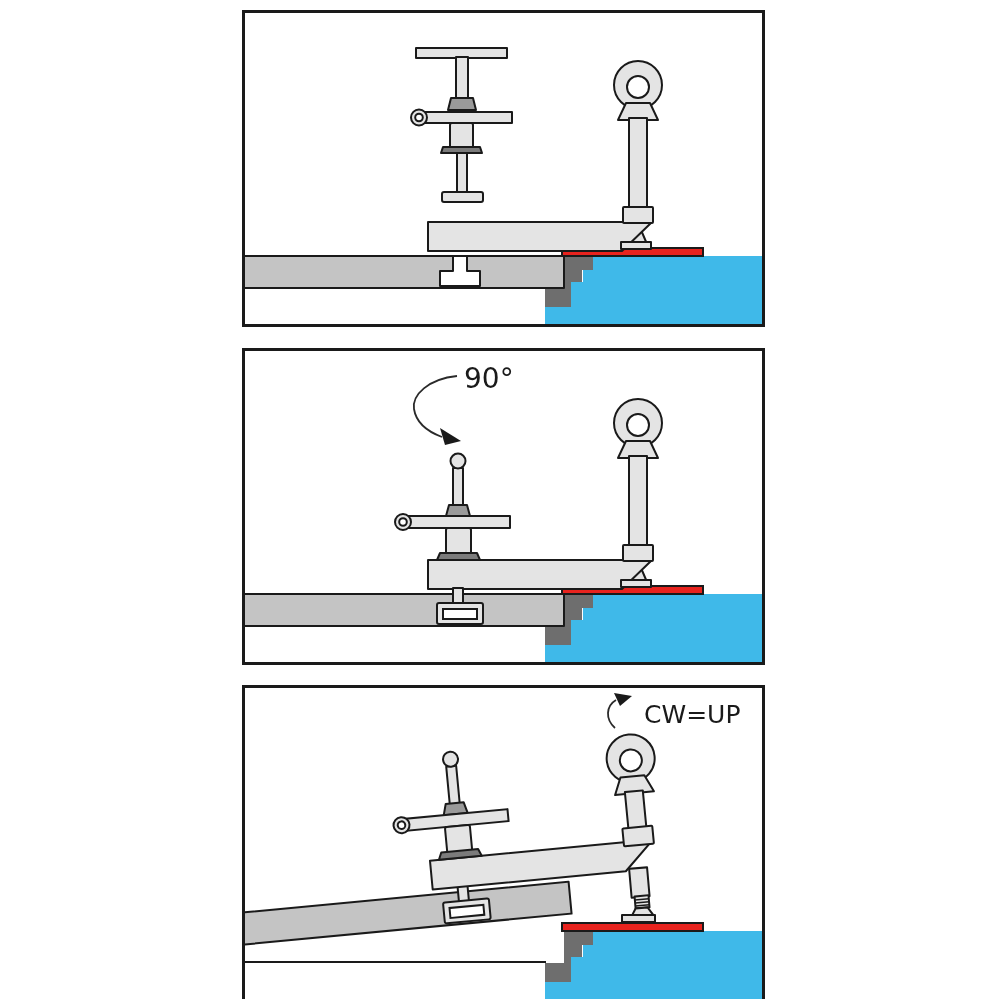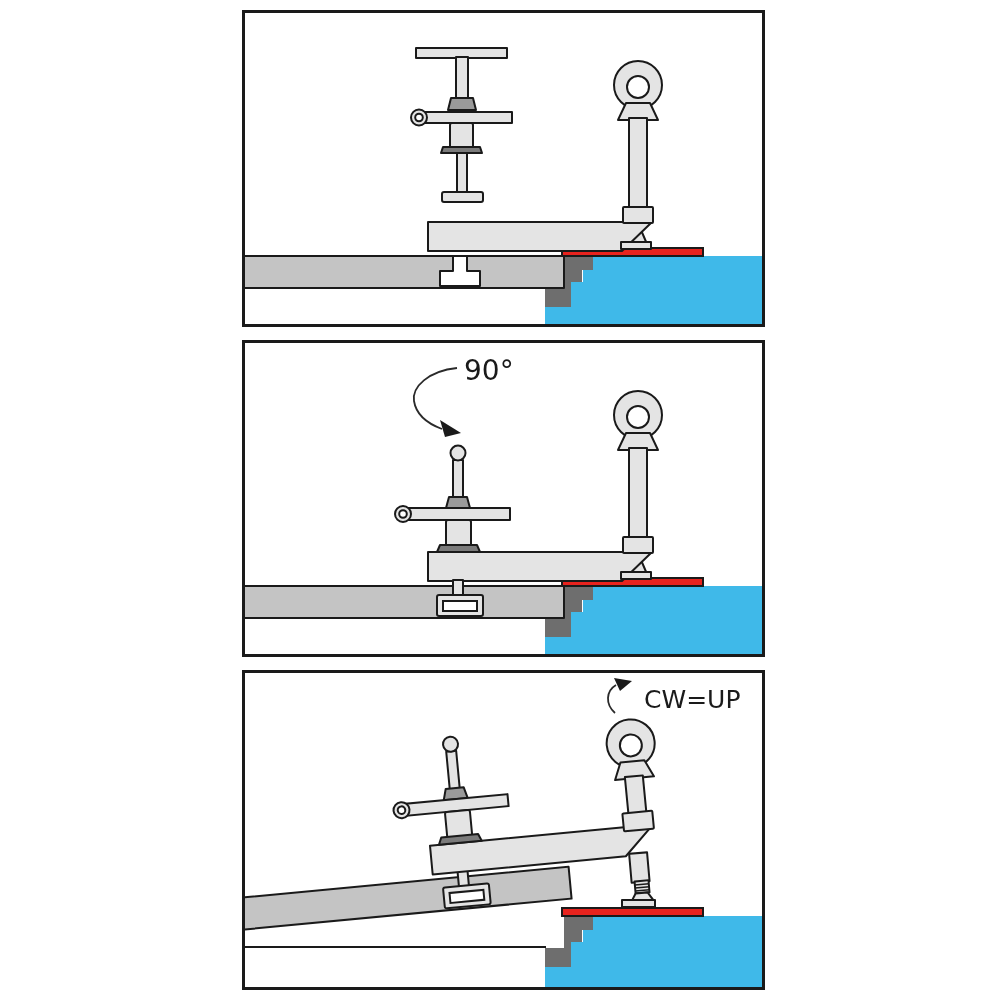--- a/index.html
+++ b/index.html
@@ -1,20 +1,20 @@
 <!DOCTYPE html>
 <html style="--outline: #1a1a1a; --panel-bg: #ffffff; --tool-fill: #e4e4e4; --slab-fill: #c4c4c4; --fitting-gray: #9a9a9a; --flange-gray: #7b7b7b; --step-gray: #6e6e6e; --water-blue: #3fb9e9; --strip-red: #e8231e; --speckle: #c9c9c9; --speckle2: #dedede; --arrow-color: #2a2a2a;"><head>
 <meta charset="utf-8">
 <style>
   html,body{margin:0;padding:0;background:#fff;}
   body{width:1000px;height:999px;position:relative;font-family:"DejaVu Sans",sans-serif;}
   .panel{position:absolute;left:242px;width:523px;}
   #panel-1{top:10px;height:317px;}
-  #panel-2{top:340px;height:289px;}
-  #panel-3{top:670px;height:232px;}
+  #panel-2{top:348px;height:289px;}
+  #panel-3{top:685px;height:232px;}
   svg{display:block;}
   .tool{fill:var(--tool-fill);stroke:var(--outline);stroke-width:2;stroke-linejoin:round;}
   .hole{fill:var(--panel-bg);stroke:var(--outline);stroke-width:2;}
   .collar{fill:var(--fitting-gray);stroke:var(--outline);stroke-width:2;stroke-linejoin:round;}
   .flange{fill:var(--flange-gray);stroke:var(--outline);stroke-width:2;stroke-linejoin:round;}
   .slab{fill:var(--slab-fill);stroke:var(--outline);stroke-width:2;stroke-linejoin:round;}
   .slot{fill:var(--panel-bg);stroke:var(--outline);stroke-width:2;stroke-linejoin:round;}
   .blue{fill:var(--water-blue);stroke:none;}
   .dark{fill:var(--step-gray);stroke:none;}
   .red{fill:var(--strip-red);stroke:var(--outline);stroke-width:2;}

